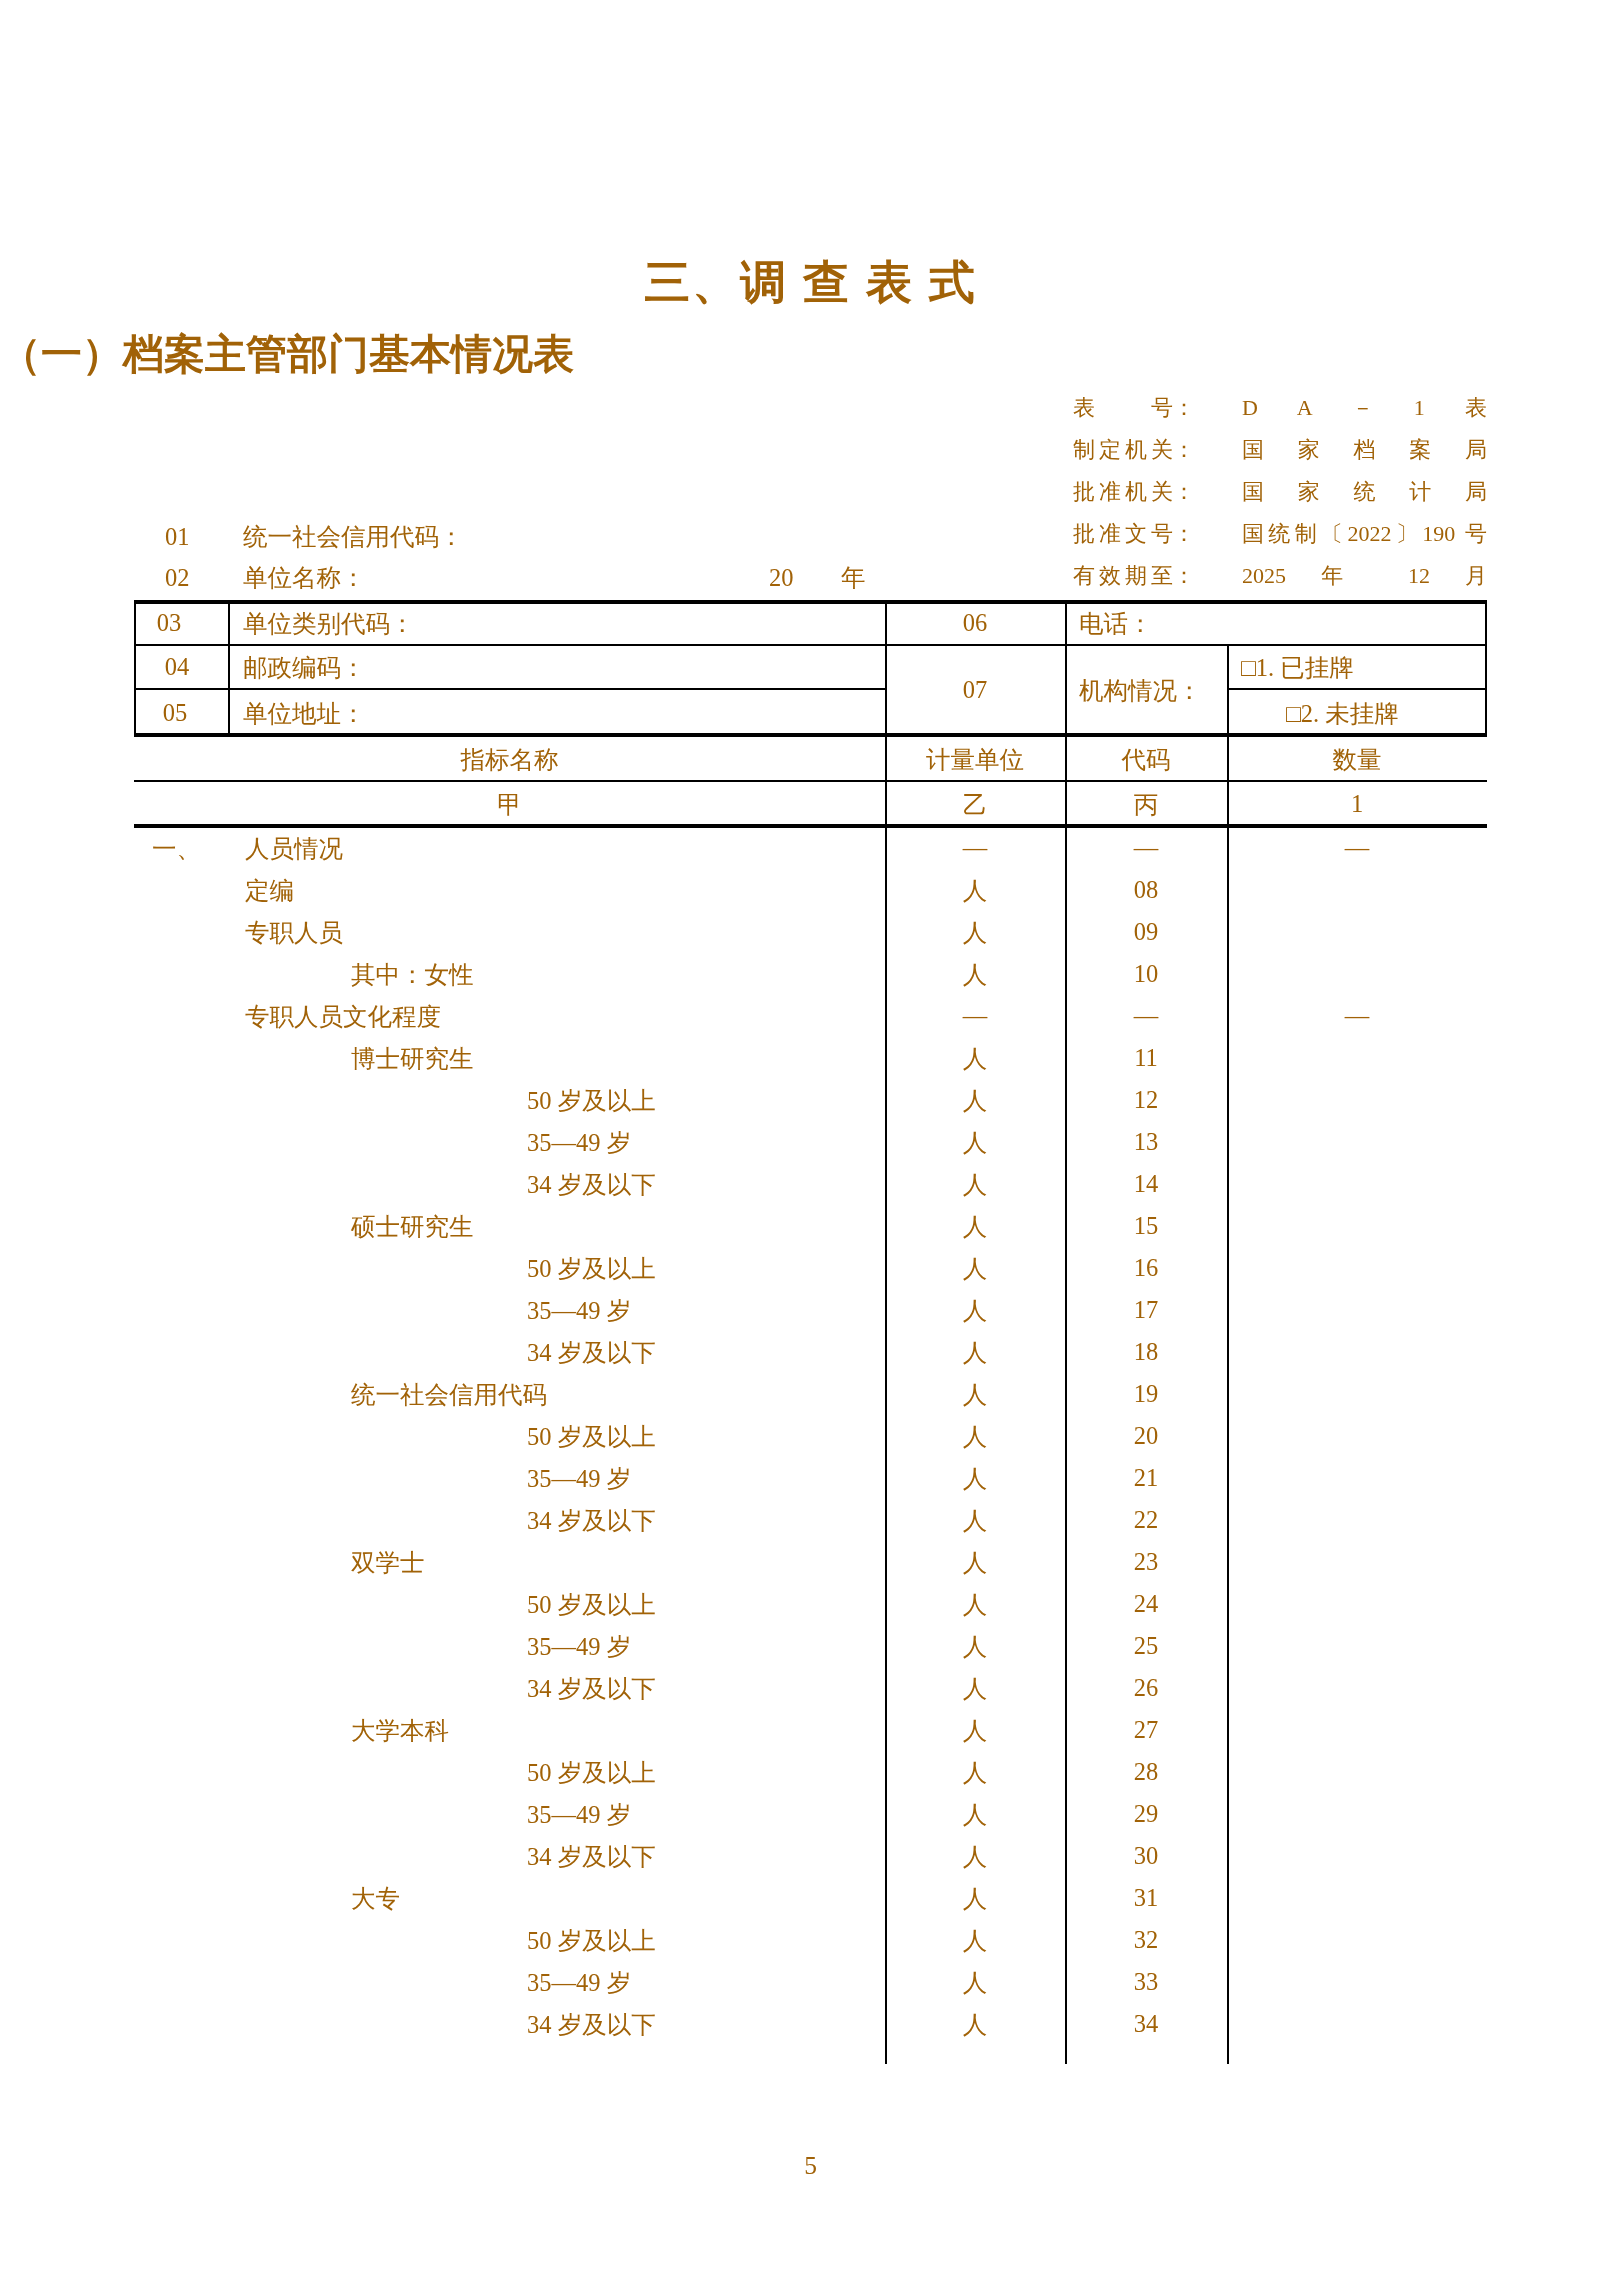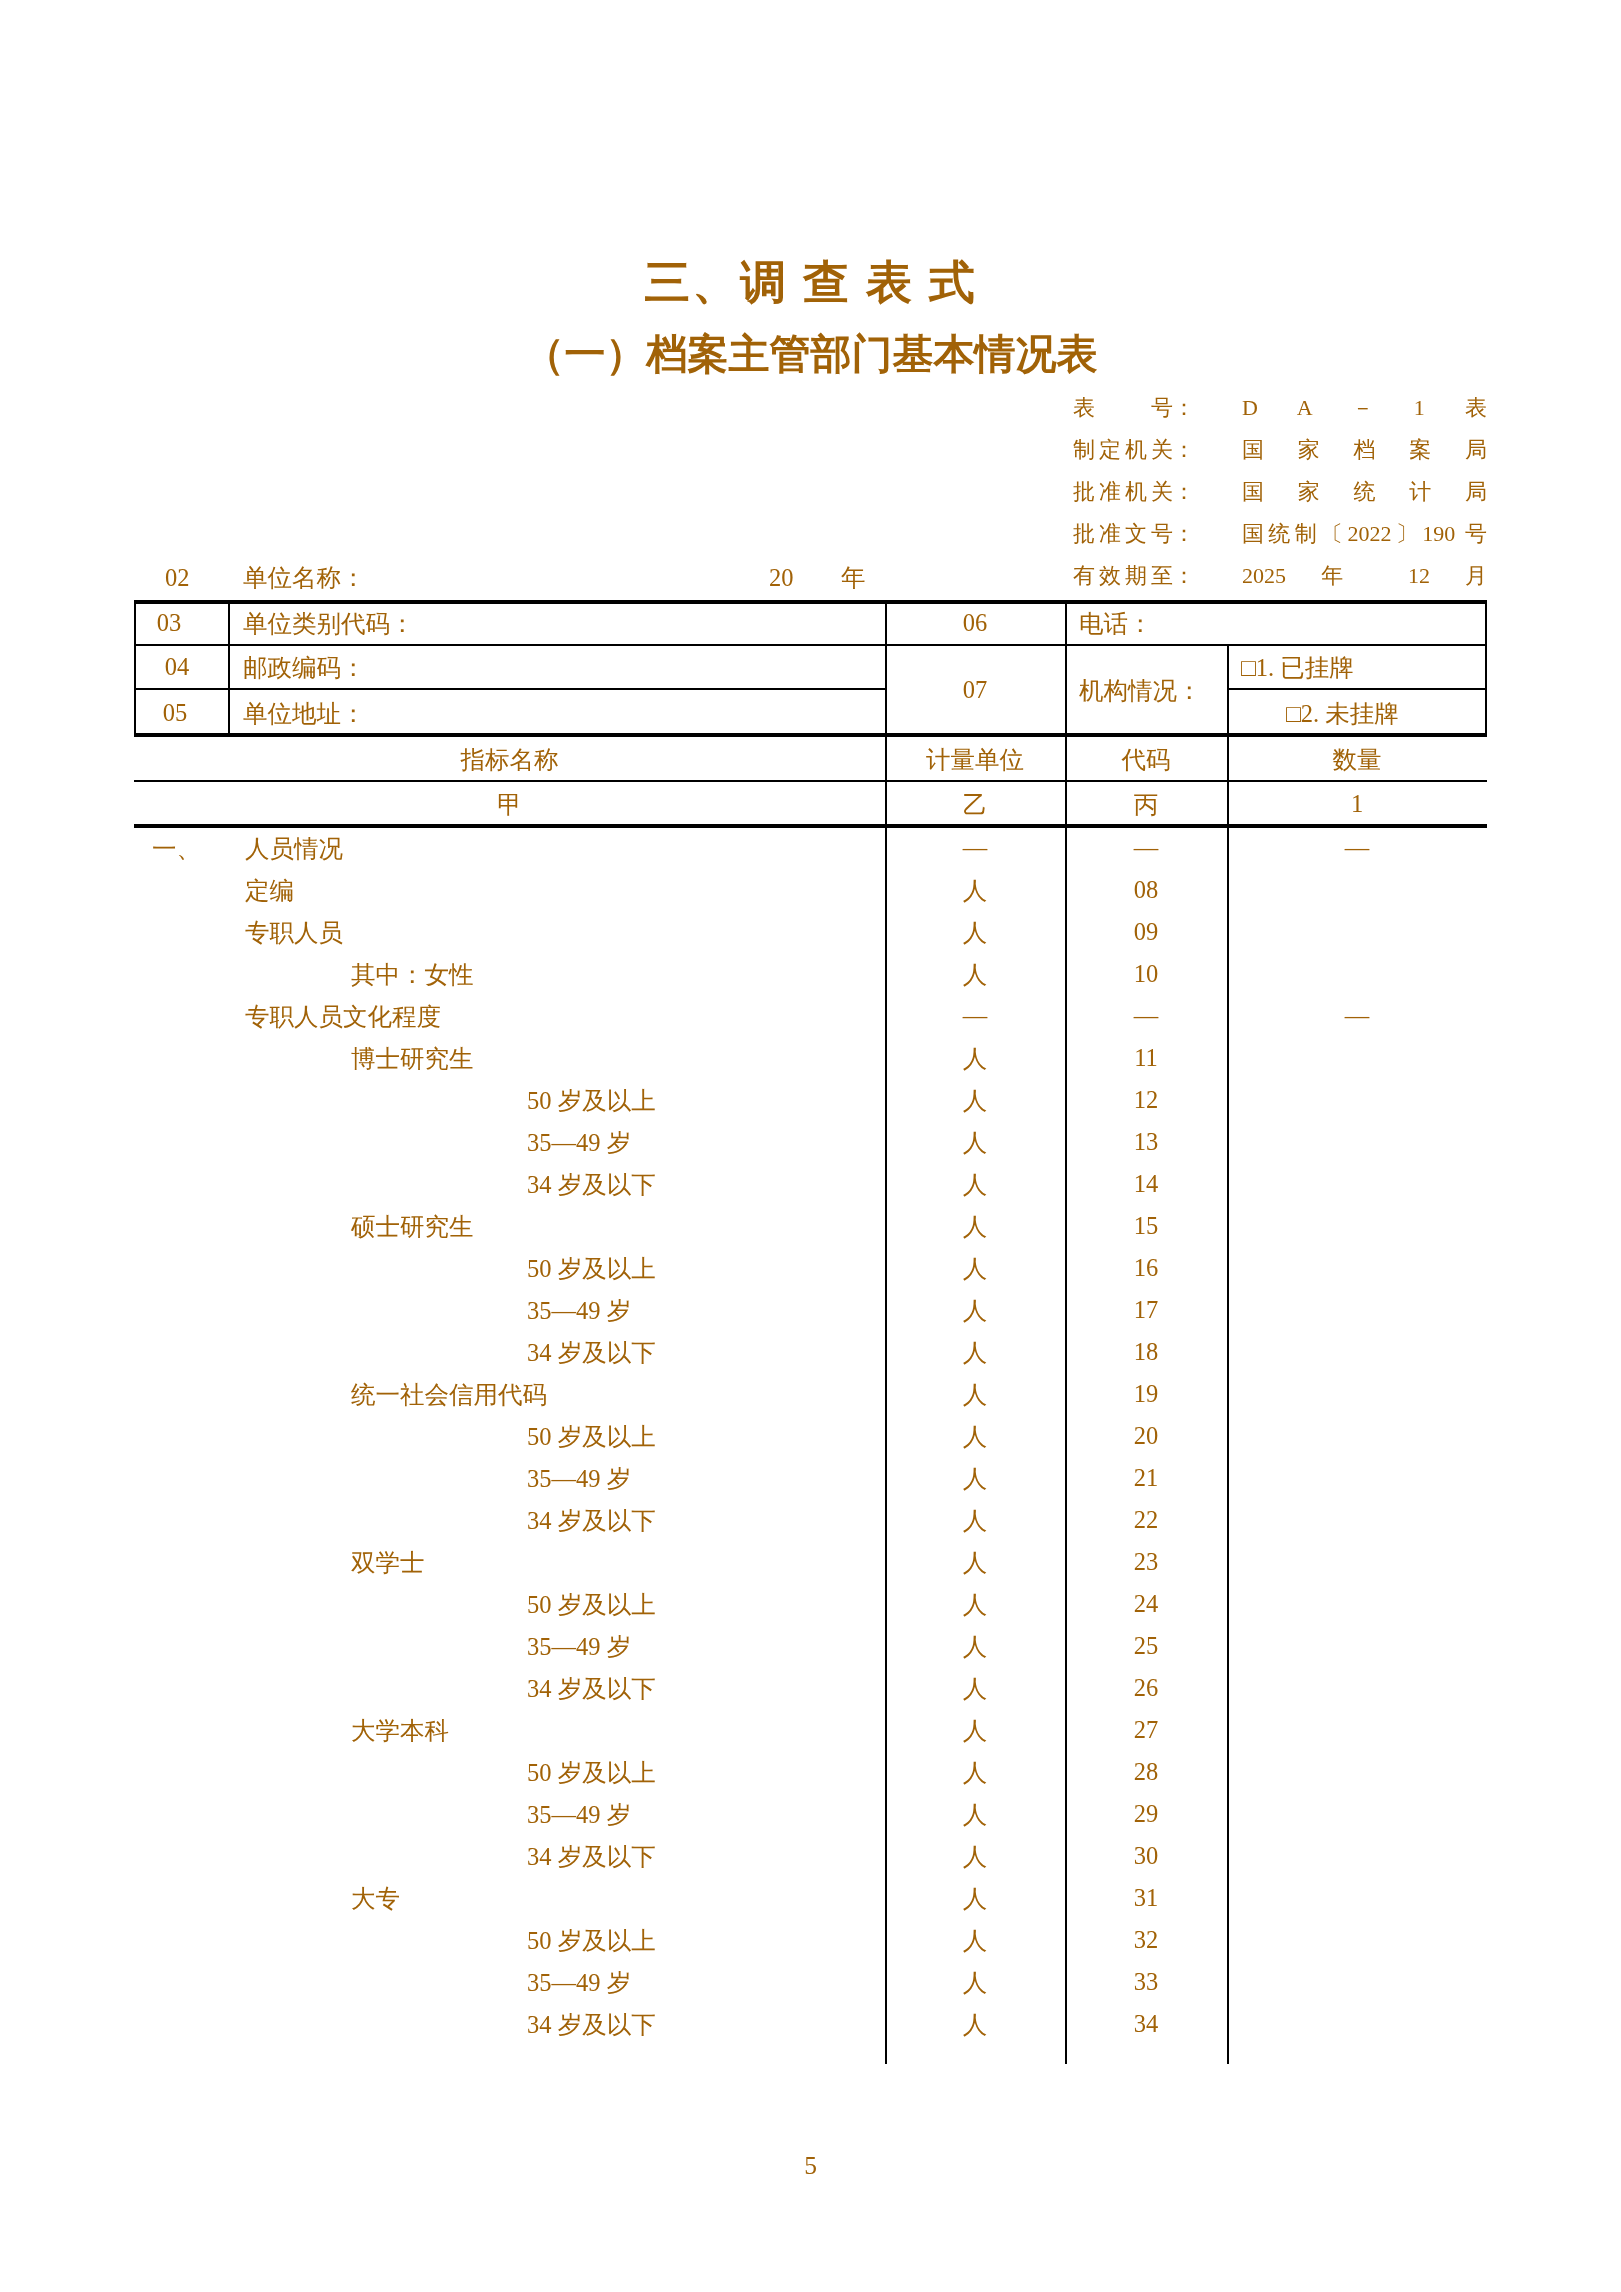--- a/index.html
+++ b/index.html
@@ -15,21 +15,20 @@
   .doc-title{
     position:absolute;top:283px;left:0;width:1621px;
     transform:translateY(-50%);
     text-align:center;
     font-family:"Liberation Sans","DejaVu Sans",sans-serif;
     font-weight:700;font-size:46px;letter-spacing:2px;
   }
   .doc-subtitle{
     position:absolute;top:354px;left:0;width:1621px;
     transform:translateY(-50%);
-    text-align:center;
     font-weight:700;font-size:41px;
   }
   
   .meta-block{position:absolute;top:387px;left:1073px;width:414px;}
   .meta-row{display:flex;height:42px;line-height:42px;font-size:22px;}
   .meta-name{width:100px;text-align:justify;text-align-last:justify;}
   .meta-colon{width:19.6px;}
   .meta-value{margin-left:auto;width:245px;text-align:justify;text-align-last:justify;white-space:pre;}
   
   .field-row{position:absolute;left:0;width:1621px;height:42px;line-height:42px;font-size:24.5px;}
@@ -96,20 +95,24 @@
       </div>
 
       <div class="meta-row">
         <span class="meta-name">有效期至</span>
         <span class="meta-colon">：</span>
         <span class="meta-value">2025 年 12 月</span>
       </div>
 
   </div>
 
+  <div class="field-row f01">
+    <span class="field-no">01</span>
+    <span class="field-label">统一社会信用代码：</span>
+  </div>
   <div class="field-row f02">
     <span class="field-no">02</span>
     <span class="field-label">单位名称：</span>
     <span class="year-blank">20</span>
     <span class="year-unit">年</span>
   </div>
 
   <div class="hl thick" style="top:600px;left:134px;width:1353px;"></div>
   <div class="hl" style="top:644px;left:134px;width:1353px;"></div>
   <div class="hl" style="top:688px;left:134px;width:751px;"></div>

